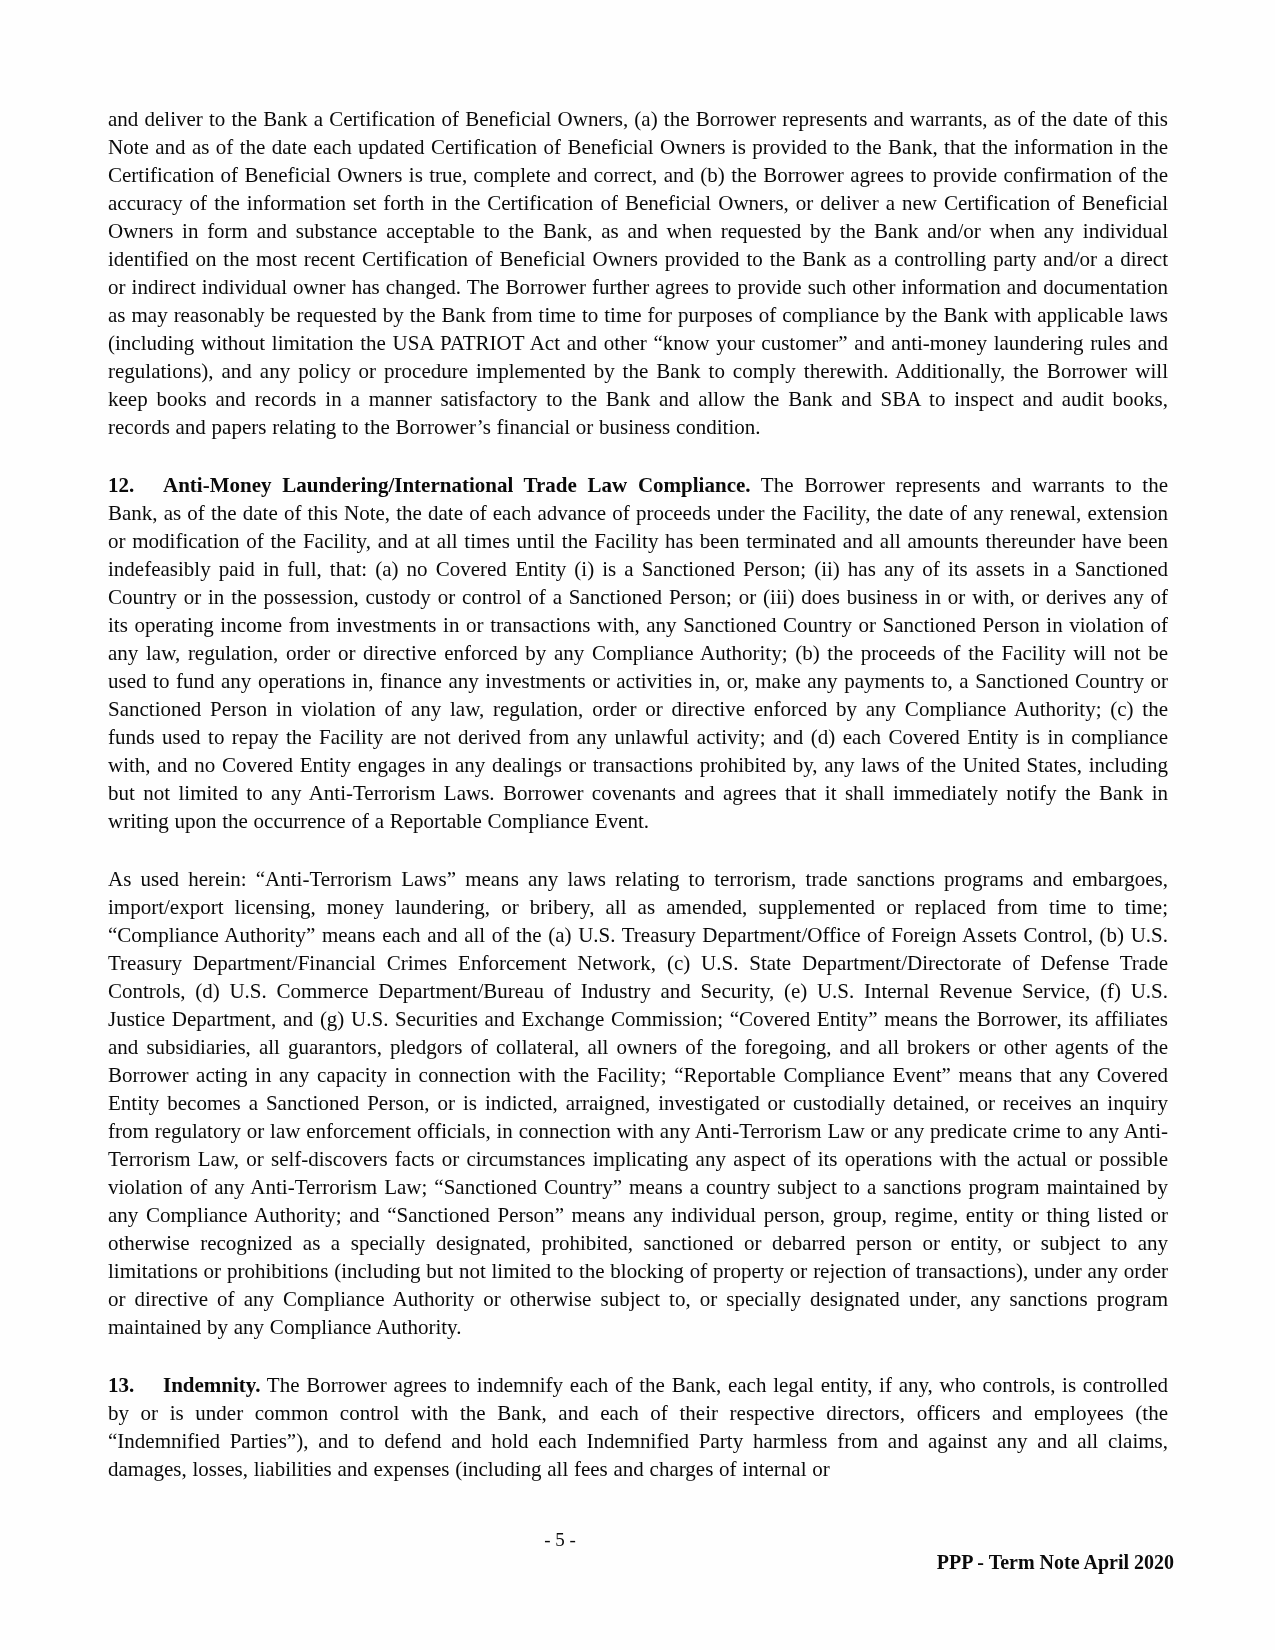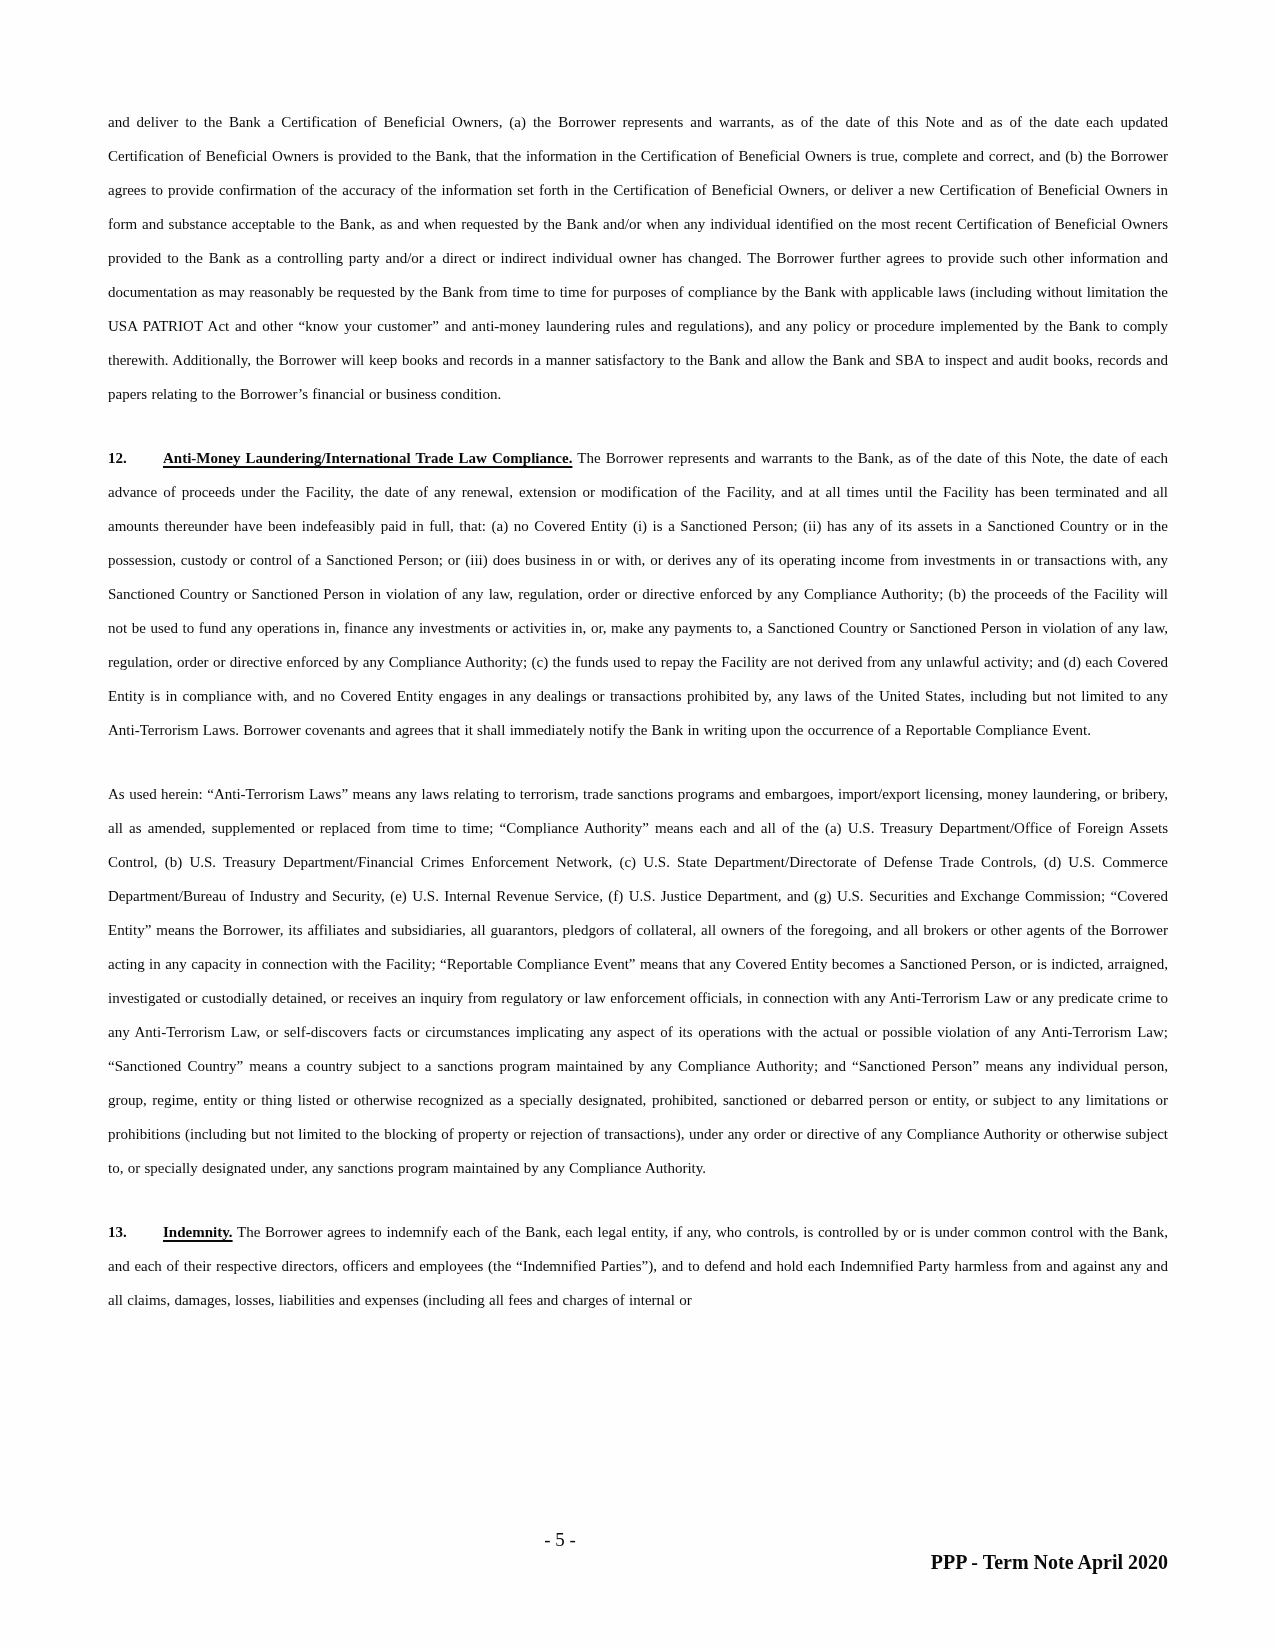--- a/index.html
+++ b/index.html
@@ -17,51 +17,50 @@
     font-family: "Liberation Serif", "DejaVu Serif", serif;
   }
   .content {
     position: absolute;
     left: 108px;
     top: 105px;
     width: 1060px;
   }
   p.para {
     margin: 0 0 30px 0;
-    font-size: 15px;
-    line-height: 34px;
+    font-size: 21px;
+    line-height: 28px;
     text-align: justify;
     word-spacing: 0.5px;
   }
   .sec-num {
     display: inline-block;
     width: 55px;
     font-weight: bold;
     font-family: Liberation Serif, serif;
   }
   .seg.plain { font-weight: normal; }
   .seg.bold { font-weight: normal; }
   .seg.bold-underline {
     font-weight: bold;
-    text-decoration: underline;
     text-decoration-thickness: 2px;
     text-underline-offset: 3px;
   }
   .footer-page-number {
     position: absolute;
     left: 30px;
     top: 1528px;
     width: 1060px;
     text-align: center;
     font-size: 19px;
     line-height: 24px;
   }
   .footer-doc-label {
     position: absolute;
-    right: 107px;
+    right: 101px;
     top: 1549px;
     font-size: 20px;
     line-height: 26px;
     font-weight: bold;
   }
 </style>
 </head>
 <body>
 
 <div class="page">

